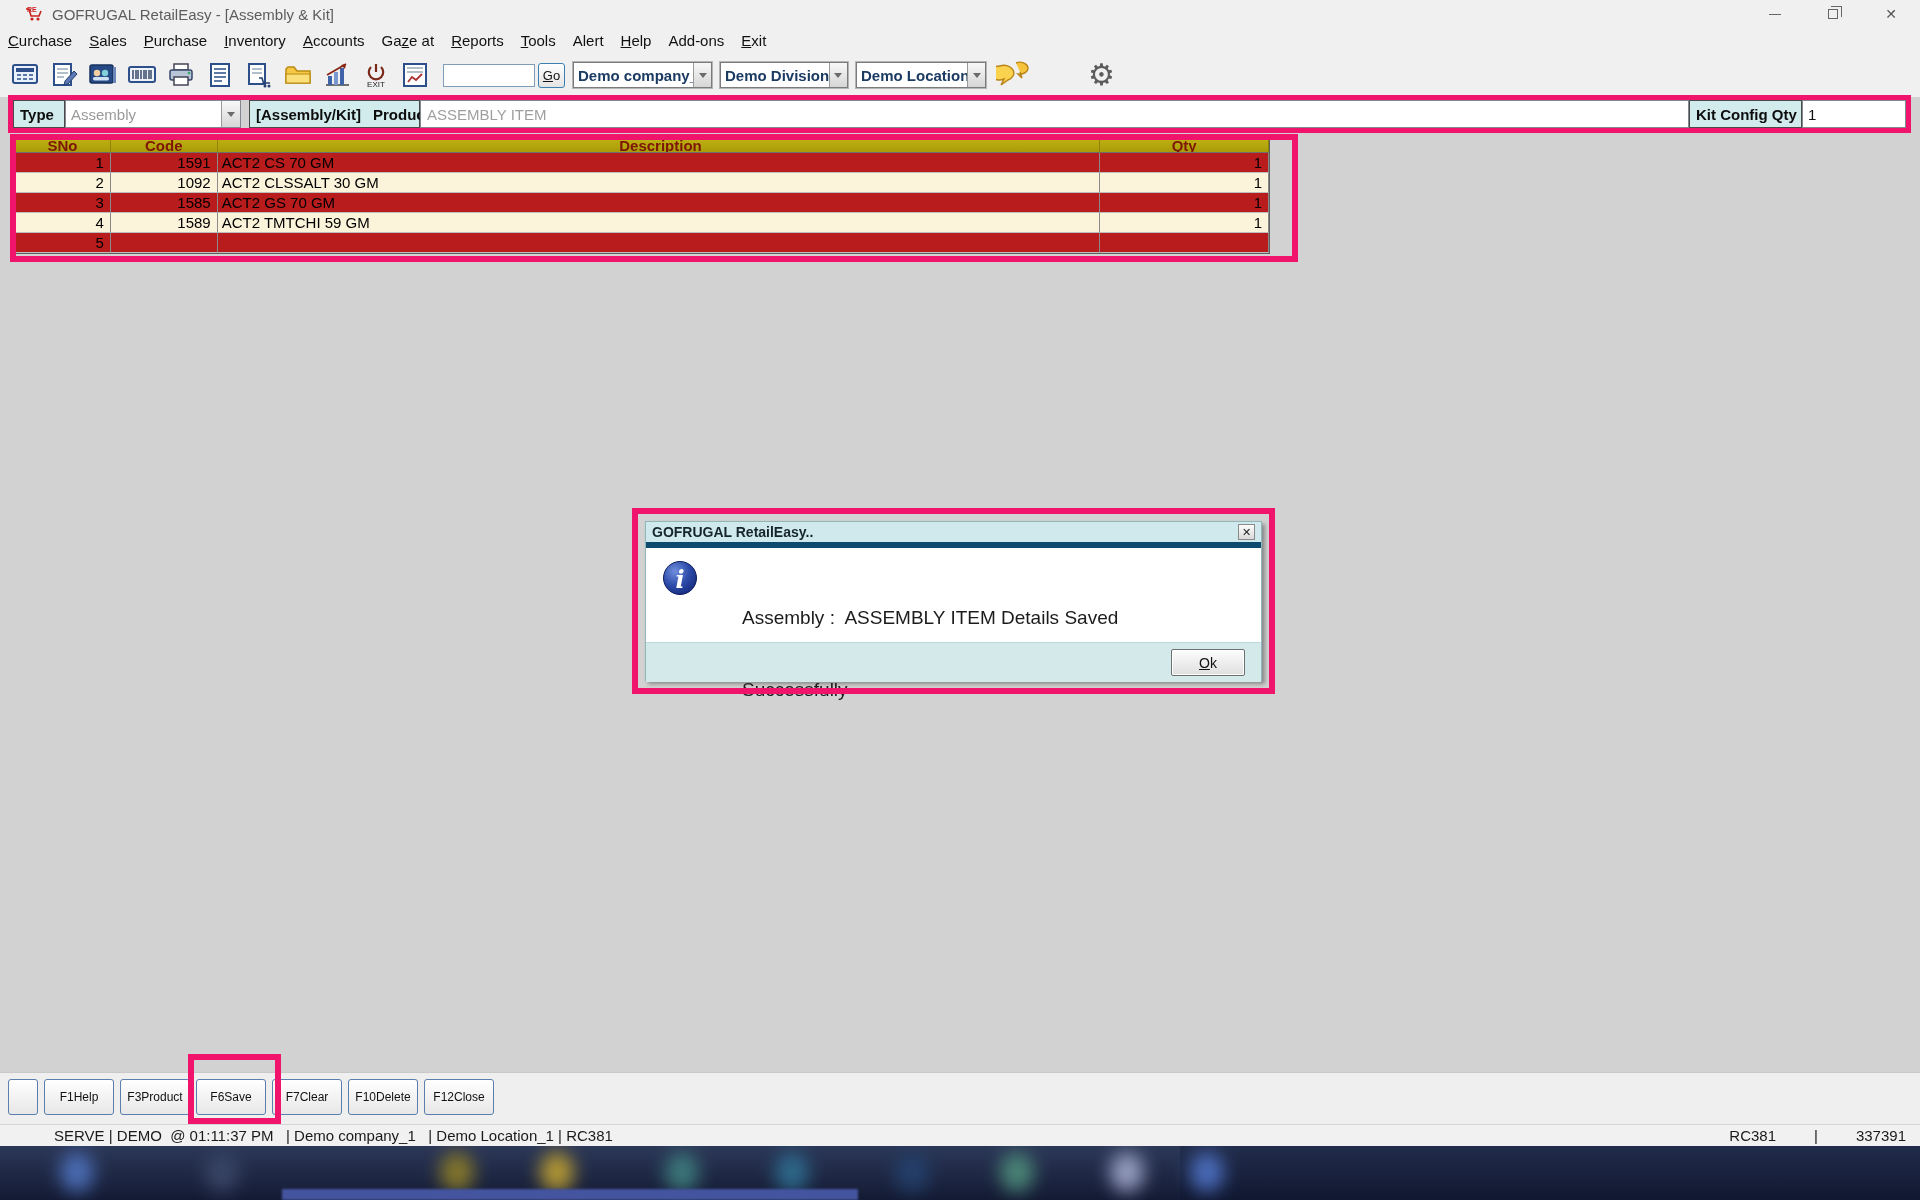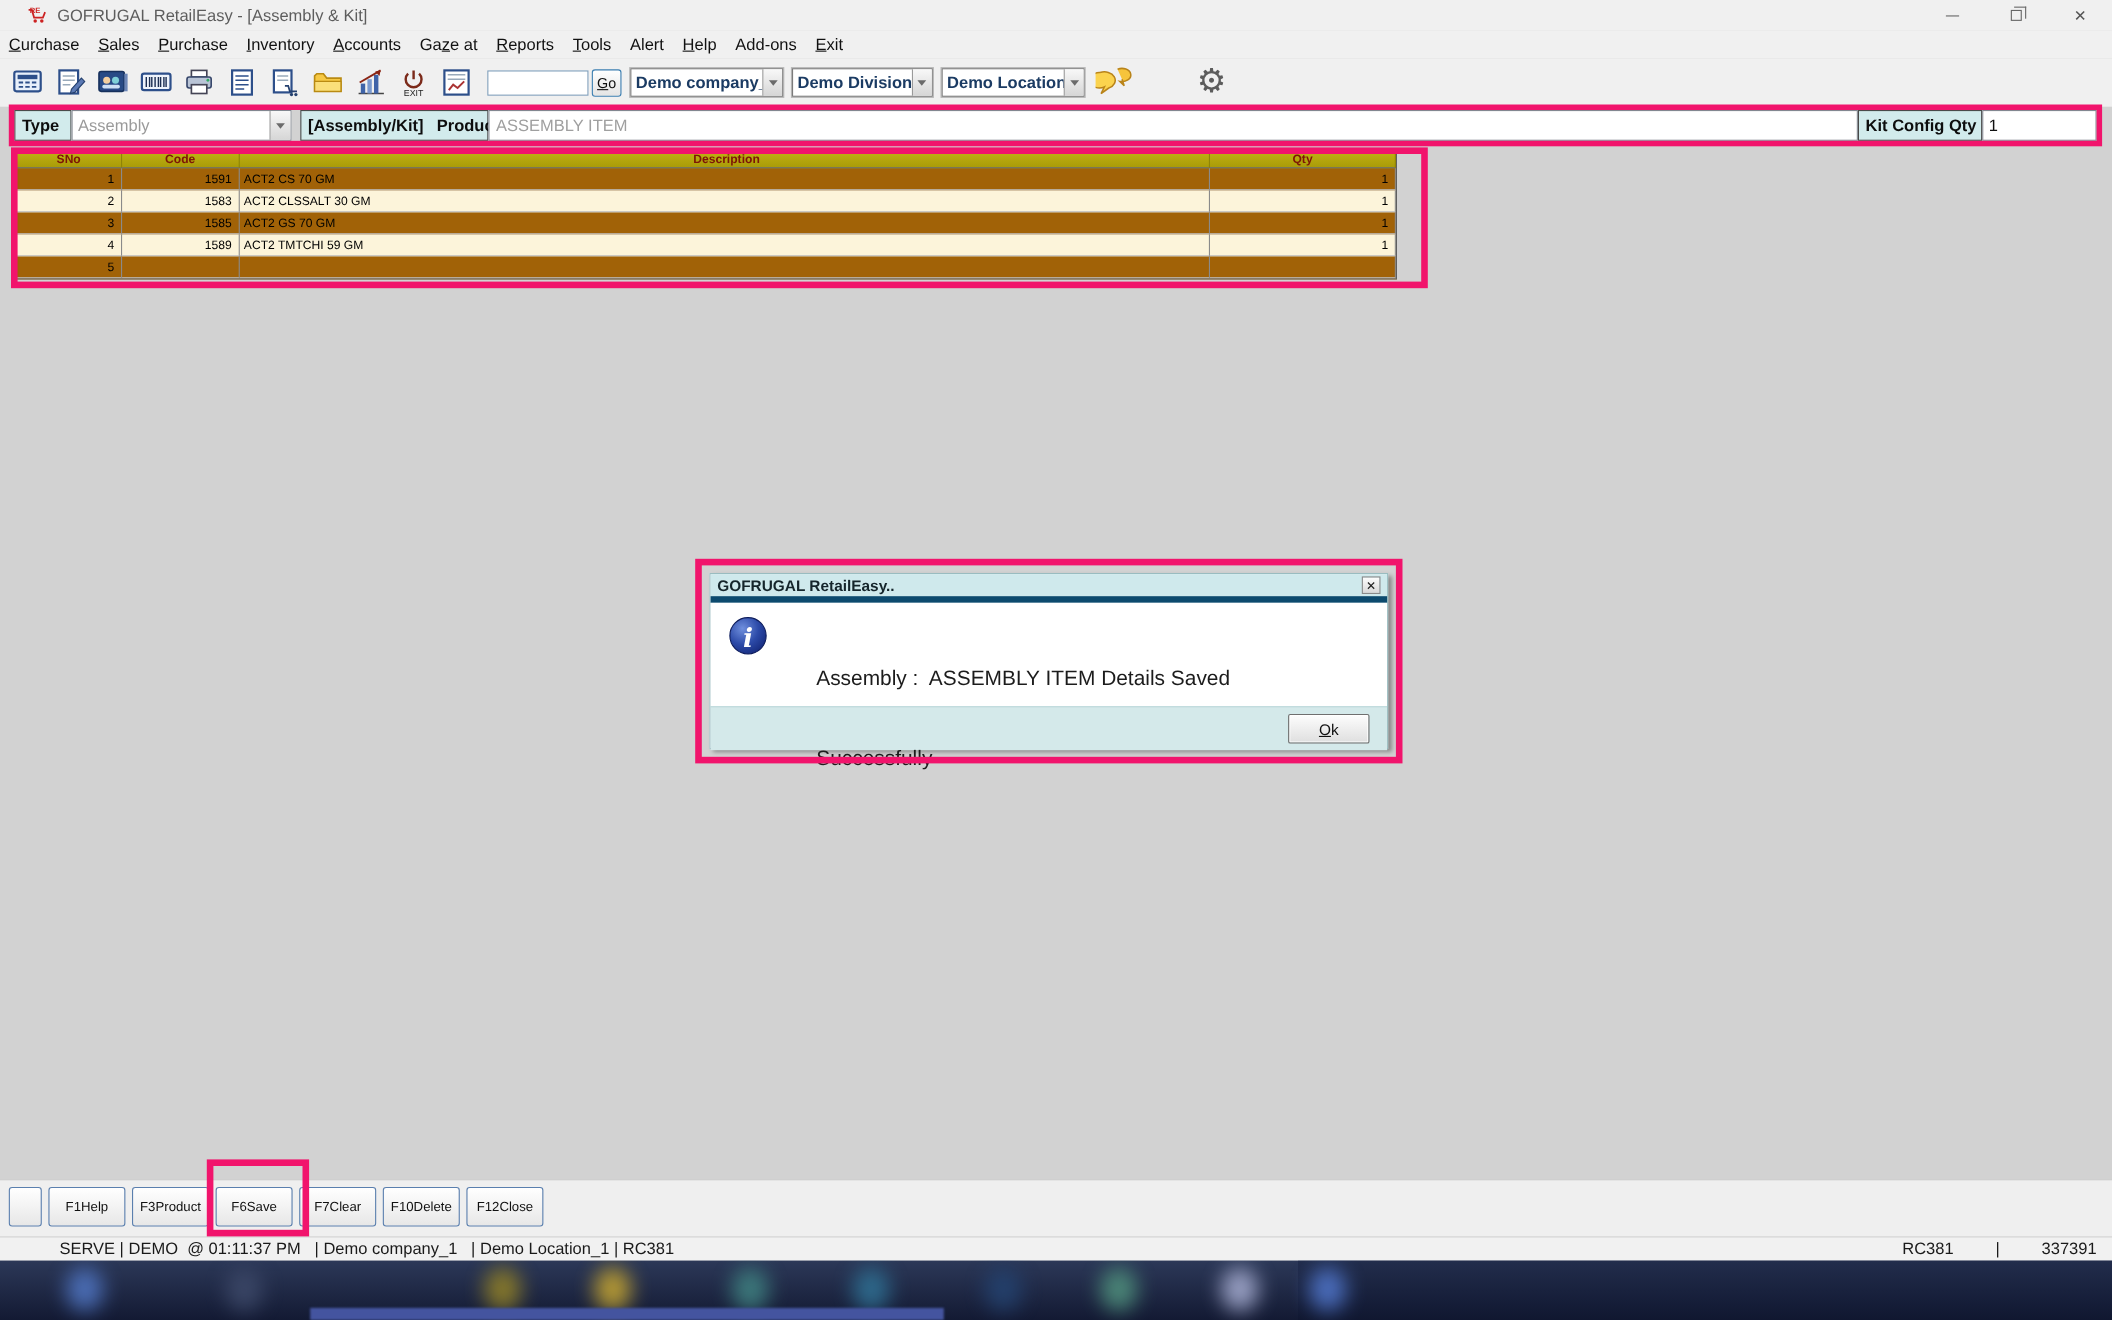--- a/index.html
+++ b/index.html
@@ -43,33 +43,33 @@
   .chat-icon { margin-left:10px; }
   .gear-icon { margin-left:58px; font-size:30px; color:#5c5c5c; line-height:30px; }
 
   
   .annotation { position:absolute; border:5px solid #f1146c; pointer-events:none; z-index:40; }
 
   
   .form-row { position:absolute; left:13px; top:100px; width:1893px; height:28px; display:flex; align-items:stretch; z-index:10; }
   .teal-label { background:#d2ebec; border:1px solid #4a4a4a; display:flex; align-items:center; padding:0 6px;
                 font-size:15px; font-weight:bold; color:#0d0d0d; white-space:nowrap; }
-  .form-dropdown { width:200px; border:1px solid #828790; background:#fff; display:flex; align-items:center; justify-content:space-between; }
+  .form-dropdown { width:176px; border:1px solid #828790; background:#fff; display:flex; align-items:center; justify-content:space-between; }
   .form-dropdown .sel-text { font-size:15px; color:#9a9a9a; padding:0 5px; }
   .form-gap { width:8px; }
   .combo-label { width:171px; justify-content:flex-start; gap:12px; }
   .product-field { flex:1; border:1px solid #828790; background:#fff; display:flex; align-items:center;
                    font-size:15px; color:#9f9f9f; padding:0 6px; }
   .kit-label { width:113px; }
   .kit-input { width:104px; border:1px solid #828790; background:#fff; font-size:15px; color:#111; padding:0 5px;
                display:flex; align-items:center; }
 
   
-  .items-table { position:absolute; left:14px; top:137px; width:1256px; z-index:10; background:#a16207;
-                 border:1px solid #5f5f5f; font-size:11px; color:#000; }
+  .items-table { position:absolute; left:14px; top:137px; width:1256px; z-index:10; background:#b91c1c;
+                 border:1px solid #5f5f5f; font-size:15px; color:#000; }
   .t-row { display:flex; height:20px; }
   .t-row.header { height:15px; background:linear-gradient(#c0b113,#a89a07); color:#7d1606; font-weight:bold; }
   .t-row.cream { background:#fcf4da; }
   .t-cell { border-right:1px solid #8a8a8a; border-bottom:1px solid #bdbdbd; display:flex; align-items:center; overflow:hidden; }
   .header .t-cell { justify-content:center; border-bottom:1px solid #6e6e6e; border-right:1px solid #8f8406; }
   .c-sno  { width:96px;  justify-content:flex-end; padding-right:6px; }
   .c-code { width:107px; justify-content:flex-end; padding-right:6px; }
   .c-desc { width:884px; justify-content:flex-start; padding-left:4px; }
   .c-qty  { width:169px; justify-content:flex-end; padding-right:6px; }
   .header .c-sno, .header .c-code, .header .c-qty { justify-content:center; padding:0; }
@@ -296,21 +296,21 @@
       <div class="t-cell c-qty">Qty</div>
     </div>
     <div class="t-row">
       <div class="t-cell c-sno">1</div>
       <div class="t-cell c-code">1591</div>
       <div class="t-cell c-desc">ACT2 CS 70 GM</div>
       <div class="t-cell c-qty">1</div>
     </div>
     <div class="t-row cream">
       <div class="t-cell c-sno">2</div>
-      <div class="t-cell c-code">1583</div>
+      <div class="t-cell c-code">1092</div>
       <div class="t-cell c-desc">ACT2 CLSSALT 30 GM</div>
       <div class="t-cell c-qty">1</div>
     </div>
     <div class="t-row">
       <div class="t-cell c-sno">3</div>
       <div class="t-cell c-code">1585</div>
       <div class="t-cell c-desc">ACT2 GS 70 GM</div>
       <div class="t-cell c-qty">1</div>
     </div>
     <div class="t-row cream">

